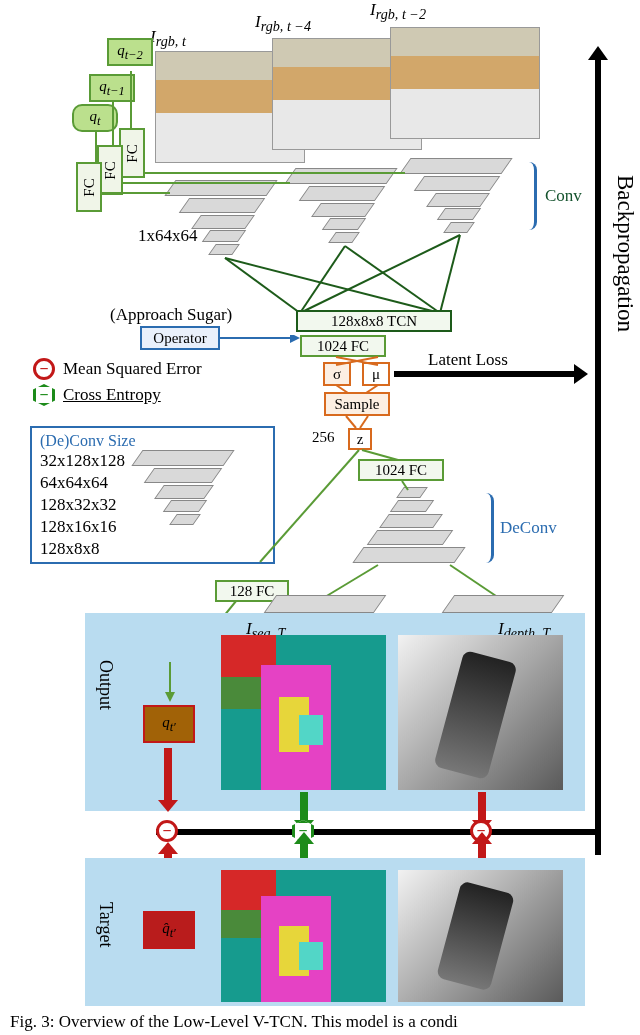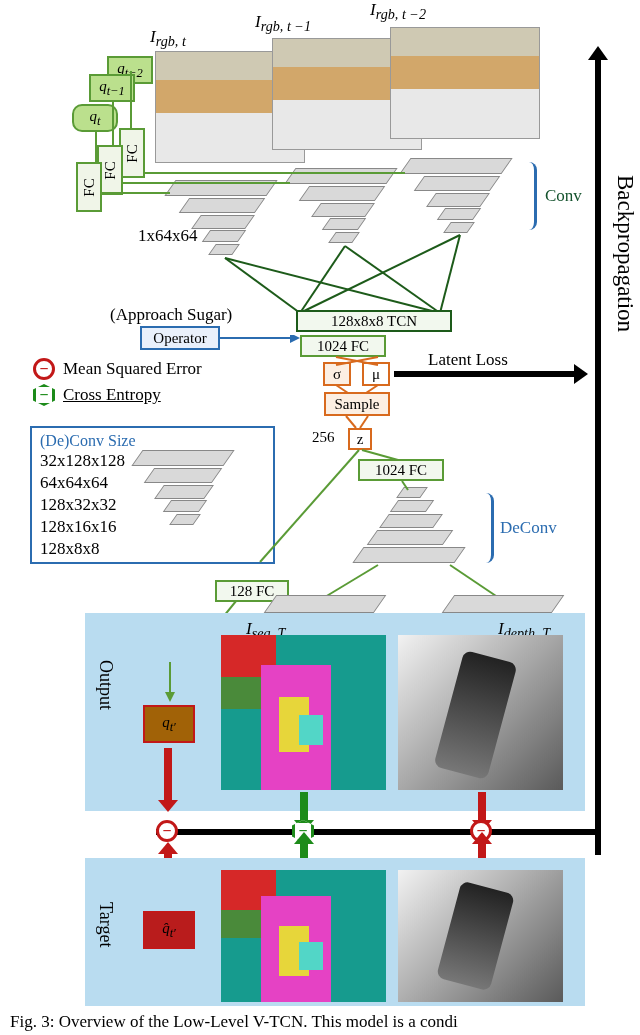--- a/index.html
+++ b/index.html
@@ -45,31 +45,31 @@
 </style>
 </head>
 <body>
 
 <div class="canvas">
 
   <div class="lbl italic" style="left:150px; top:27px;">
     <span>I</span><sub>rgb, t</sub>
   </div>
   <div class="lbl italic" style="left:255px; top:12px;">
-    <span>I</span><sub>rgb, t −1</sub>
+    <span>I</span><sub>rgb, t −4</sub>
   </div>
   <div class="lbl italic" style="left:370px; top:0px;">
     <span>I</span><sub>rgb, t −2</sub>
   </div>
 
   <div class="photo" style="left:155px; top:51px;"></div>
   <div class="photo" style="left:272px; top:38px;"></div>
   <div class="photo" style="left:390px; top:27px;"></div>
 
-  <div class="box qbox" style="left:107px; top:56px;">
+  <div class="box qbox" style="left:107px; top:38px;">
     <span class="italic"><span>q</span><sub>t−2</sub></span>
   </div>
   <div class="box qbox" style="left:89px; top:74px;">
     <span class="italic"><span>q</span><sub>t−1</sub></span>
   </div>
   <div class="box qbox" style="left:72px; top:104px;border-radius:10px;">
     <span class="italic"><span>q</span><sub>t</sub></span>
   </div>
 
   <div class="box fcbox" style="left:119px; top:128px;">

